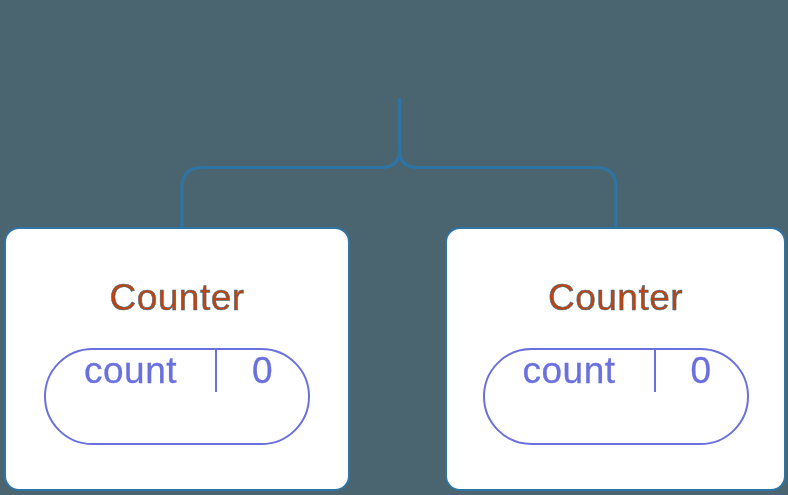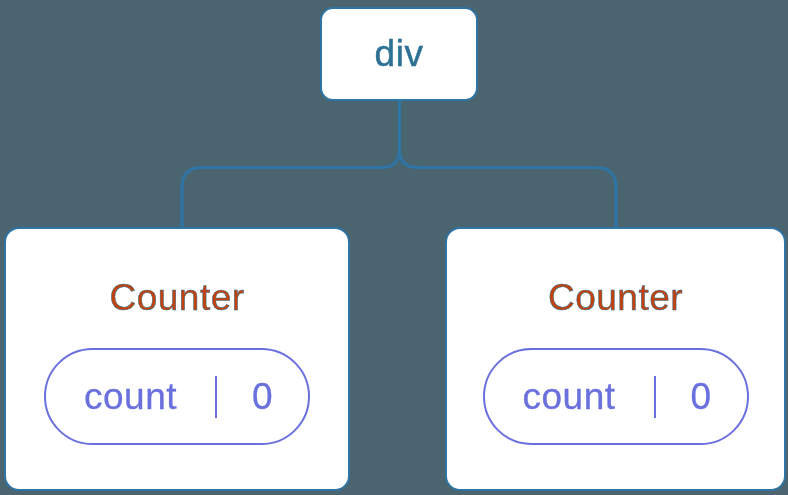--- a/index.html
+++ b/index.html
@@ -75,21 +75,21 @@
     -webkit-text-stroke: 0.5px #2d7194;
   }
   .state-pill {
     margin-top: 28px;
     width: 266px;
     height: 97px;
     border: 2px solid #6a70dd;
     border-radius: 49px;
     box-sizing: border-box;
     display: flex;
-    align-items: center;
+    align-items: flex-start;
     overflow: hidden;
     background: #ffffff;
   }
   .state-key-cell {
     flex: 1;
     display: flex;
     align-items: center;
     justify-content: center;
     border-right: 2px solid #6a70dd;
   }
@@ -110,23 +110,20 @@
 <body>
 
 <div class="stage">
 
   <svg class="connector-svg" viewBox="0 0 788 495" aria-hidden="true">
     <path d="M399.5 99 L399.5 150"></path>
     <path d="M399.5 150 Q399.5 167.5 381 167.5 L202 167.5 Q182 167.5 182 187.5 L182 229"></path>
     <path d="M399.5 150 Q399.5 167.5 418 167.5 L596 167.5 Q616 167.5 616 187.5 L616 229"></path>
   </svg>
 
-  <div class="node root-node">
-    <span class="root-label">div</span>
-  </div>
 
   <div class="node counter-card left">
     <div class="counter-title">Counter</div>
     <div class="state-pill">
       <div class="state-key-cell">
         <span class="state-text">count</span>
       </div>
       <div class="state-value-cell">
         <span class="state-text">0</span>
       </div>

